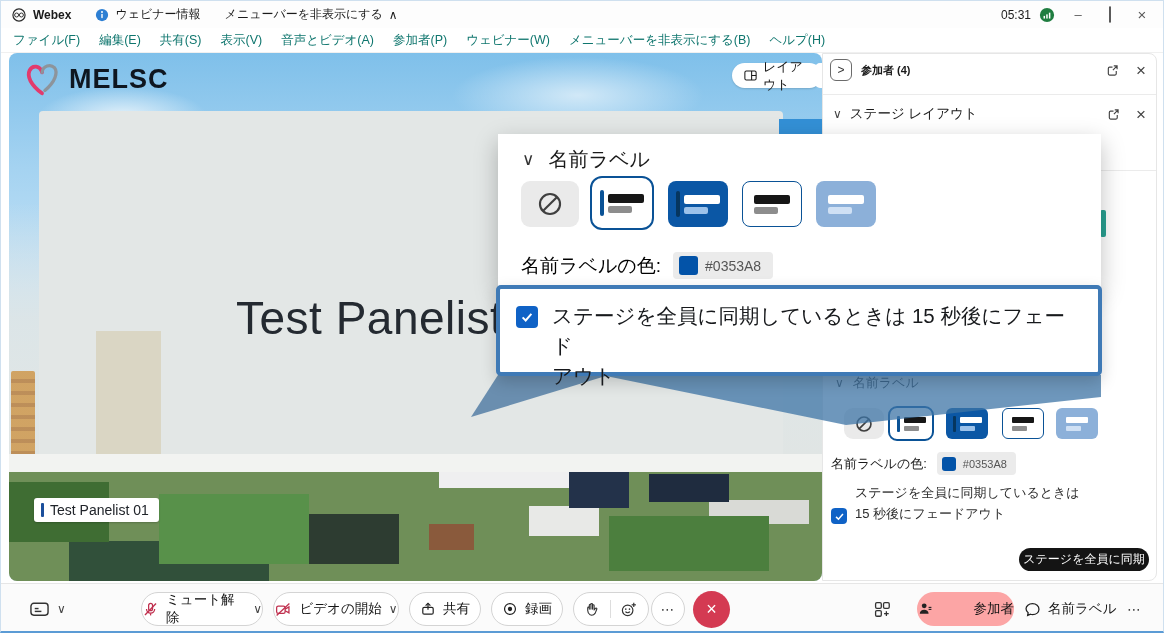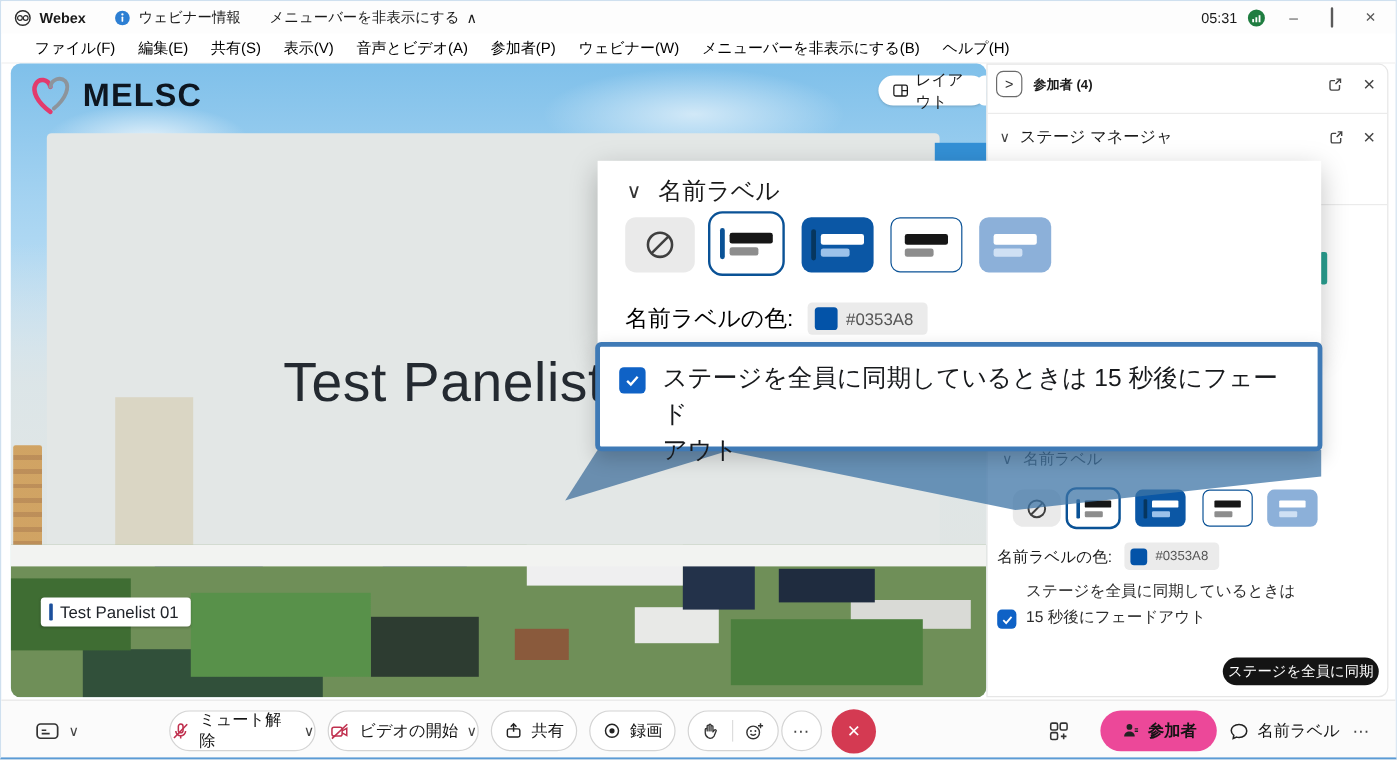--- a/index.html
+++ b/index.html
@@ -9,21 +9,21 @@
   .titlebar{position:absolute;left:0;top:0;width:100%;height:27px;background:#fdfdfd;
             display:flex;align-items:center;font-size:12px;color:#1a1a1a;}
   .tb-left{display:flex;align-items:center;gap:8px;padding-left:10px;}
   .tb-group{display:flex;align-items:center;gap:6px;}
   .tb-right{margin-left:auto;display:flex;align-items:center;gap:14px;padding-right:12px;}
   .winbtn{color:#5a5a5a;font-size:13px;width:18px;text-align:center;cursor:pointer;}
   .maxbox{width:9px;height:9px;border:1px solid #5a5a5a;border-radius:1px;}
   .bold{font-weight:bold;}
   
   .menubar{position:absolute;left:0;top:27px;width:100%;height:25px;background:#ffffff;
-           display:flex;align-items:center;gap:19px;padding-left:28px;font-size:12.5px;color:#000000;
+           display:flex;align-items:center;gap:19px;padding-left:12px;font-size:12.5px;color:#0f766e;
            border-bottom:1px solid #f0f0f0;box-sizing:border-box;}
   .menu-item{cursor:pointer;white-space:nowrap;}
   
   .stage{position:absolute;left:8px;top:52px;width:813px;height:528px;border-radius:8px;overflow:hidden;
          background:linear-gradient(180deg,#7fc0ea 0%,#a5d3f1 22%,#c6e3f6 45%,#d9ecf8 70%,#cfe6f4 100%);}
   .clouds{position:absolute;inset:0;background:
       radial-gradient(120px 42px at 14% 12%,rgba(255,255,255,.75),rgba(255,255,255,0) 70%),
       radial-gradient(180px 55px at 70% 8%,rgba(255,255,255,.6),rgba(255,255,255,0) 70%),
       radial-gradient(150px 60px at 40% 30%,rgba(255,255,255,.5),rgba(255,255,255,0) 70%),
       radial-gradient(200px 70px at 90% 40%,rgba(255,255,255,.45),rgba(255,255,255,0) 70%);}
@@ -109,21 +109,21 @@
   
   .toolbar{position:absolute;left:0;top:582px;width:100%;height:51px;background:#fbfbfb;border-top:1px solid #e6e6e6;box-sizing:border-box;}
   .pill{position:absolute;top:8px;height:34px;border:1px solid #d4d4d4;border-radius:17px;background:#fff;
         display:flex;align-items:center;justify-content:center;gap:7px;font-size:13.5px;color:#141414;cursor:pointer;box-sizing:border-box;}
   .tb-icon{display:flex;align-items:center;justify-content:center;}
   .circle-btn{position:absolute;top:8px;width:34px;height:34px;border:1px solid #d4d4d4;border-radius:50%;background:#fff;
               display:flex;align-items:center;justify-content:center;cursor:pointer;color:#333;font-size:15px;box-sizing:border-box;}
   .leave{position:absolute;left:692px;top:7px;width:37px;height:37px;border-radius:50%;background:#d43a52;border:none;
          display:flex;align-items:center;justify-content:center;color:#fff;font-size:18px;cursor:pointer;}
   .flat-btn{position:absolute;top:8px;height:34px;display:flex;align-items:center;gap:7px;font-size:13.5px;color:#141414;cursor:pointer;}
-  .part-pill{background:#ec4899;border:none;font-weight:bold;}
+  .part-pill{background:#fca5a5;border:none;font-weight:normal;justify-content:space-between;}
   .dots{color:#444;font-size:14px;letter-spacing:1px;}
   svg{display:block;}
 </style>
 </head>
 <body>
 
 <div class="window">
 
   <div class="titlebar">
     <div class="tb-left">
@@ -223,21 +223,21 @@
         <svg width="15" height="15" viewBox="0 0 18 18">
             <path d="M9,5 H5.5 A1.5,1.5 0 0 0 4,6.5 V13 A1.5,1.5 0 0 0 5.5,14.5 H12 A1.5,1.5 0 0 0 13.5,13 V9.5" fill="none" stroke="#444" stroke-width="1.4"></path>
             <path d="M10.5,3.5 h4 v4 M14.5,3.5 L9.5,8.5" fill="none" stroke="#444" stroke-width="1.4"></path>
           </svg>
       </span>
       <span class="icon-btn x-glyph">×</span>
     </div>
     <div class="divider" style="top:40px;"></div>
     <div class="prow" style="left:10px;top:50px;gap:8px;width:318px;">
       <span class="chev-glyph">∨</span>
-      <span style="font-size:13.5px;">ステージ マネージャ</span>
+      <span style="font-size:13.5px;">ステージ レイアウト</span>
       <span class="icon-btn" style="margin-left:auto;">
         <svg width="15" height="15" viewBox="0 0 18 18">
             <path d="M9,5 H5.5 A1.5,1.5 0 0 0 4,6.5 V13 A1.5,1.5 0 0 0 5.5,14.5 H12 A1.5,1.5 0 0 0 13.5,13 V9.5" fill="none" stroke="#444" stroke-width="1.4"></path>
             <path d="M10.5,3.5 h4 v4 M14.5,3.5 L9.5,8.5" fill="none" stroke="#444" stroke-width="1.4"></path>
           </svg>
       </span>
       <span class="icon-btn x-glyph">×</span>
     </div>
     <div class="divider" style="top:116px;"></div>
     <div class="teal-sliver"></div>

